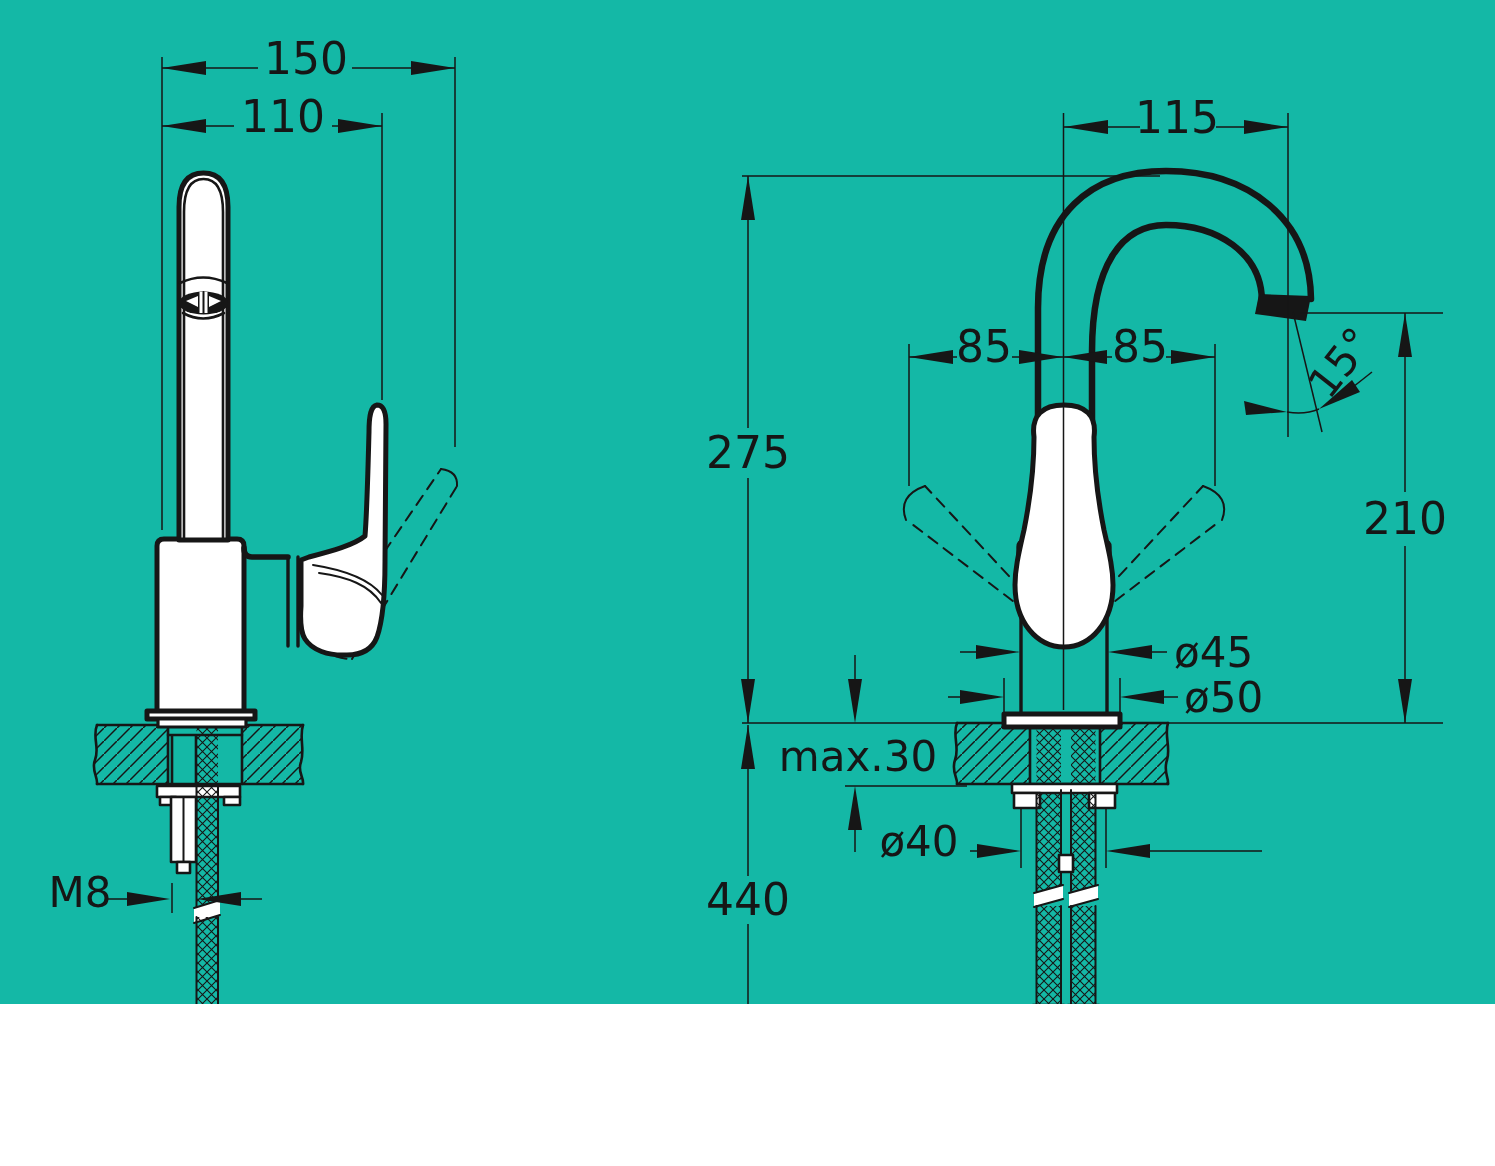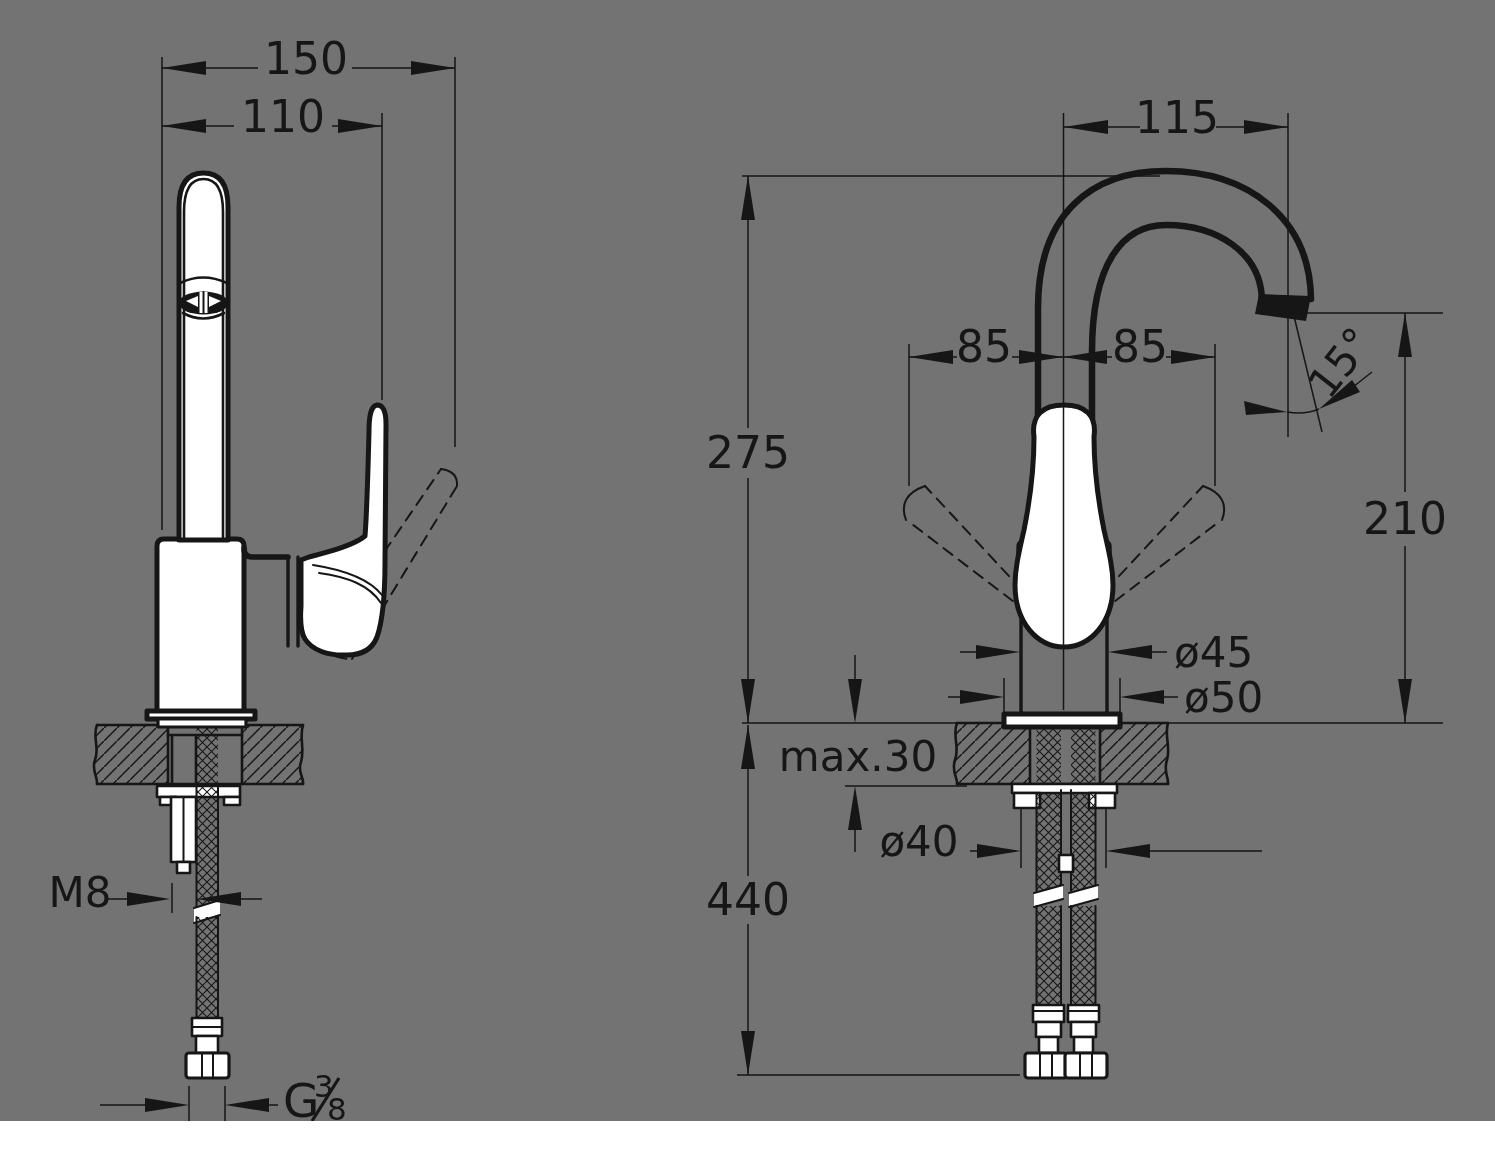--- a/index.html
+++ b/index.html
@@ -1,16 +1,16 @@
 <!DOCTYPE html>
 <html><head>
 <meta charset="utf-8">
 <style>
   html,body{margin:0;padding:0;background:#ffffff;}
-  .page{width:1495px;height:1121px;background:#737373;position:relative;overflow:hidden;}
+  .page{width:1495px;height:1004px;background:#14b8a6;position:relative;overflow:hidden;}
   svg{display:block;}
   svg text{font-family:"DejaVu Sans","Liberation Sans",sans-serif;fill:#161616;}
   .t-dim{font-size:44px;}
   .t-mid{font-size:42px;}
   .t-g{font-size:47px;}
   .t-frac{font-size:31px;}
   .thick{stroke:#161616;stroke-width:5;fill:#ffffff;stroke-linejoin:round;stroke-linecap:round;}
   .thick-n{stroke:#161616;stroke-width:5.5;fill:none;stroke-linejoin:round;stroke-linecap:round;}
   .arc6{stroke:#161616;stroke-width:6.5;fill:none;stroke-linecap:round;}
   .med{stroke:#161616;stroke-width:2.6;fill:none;stroke-linecap:round;}

